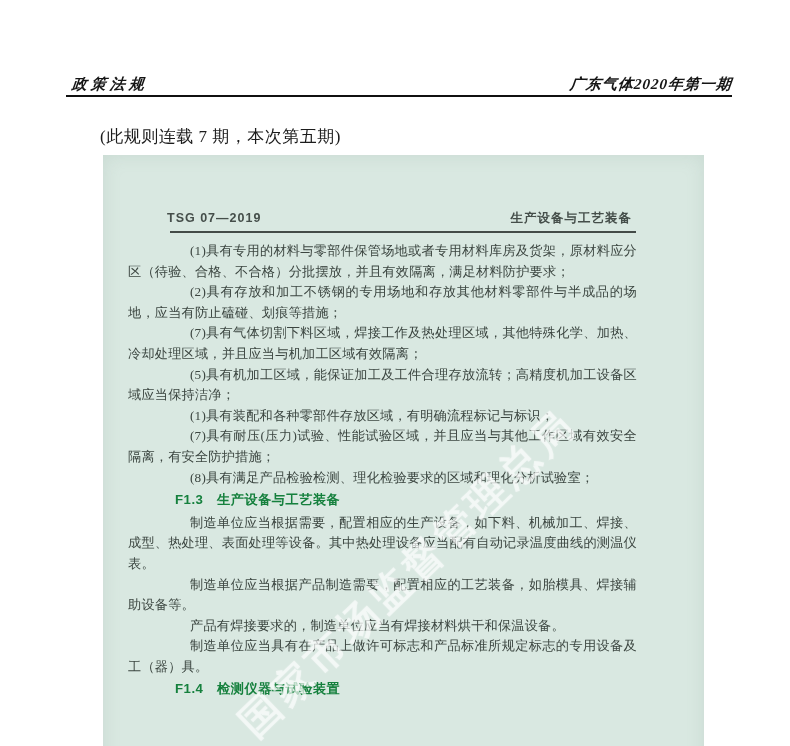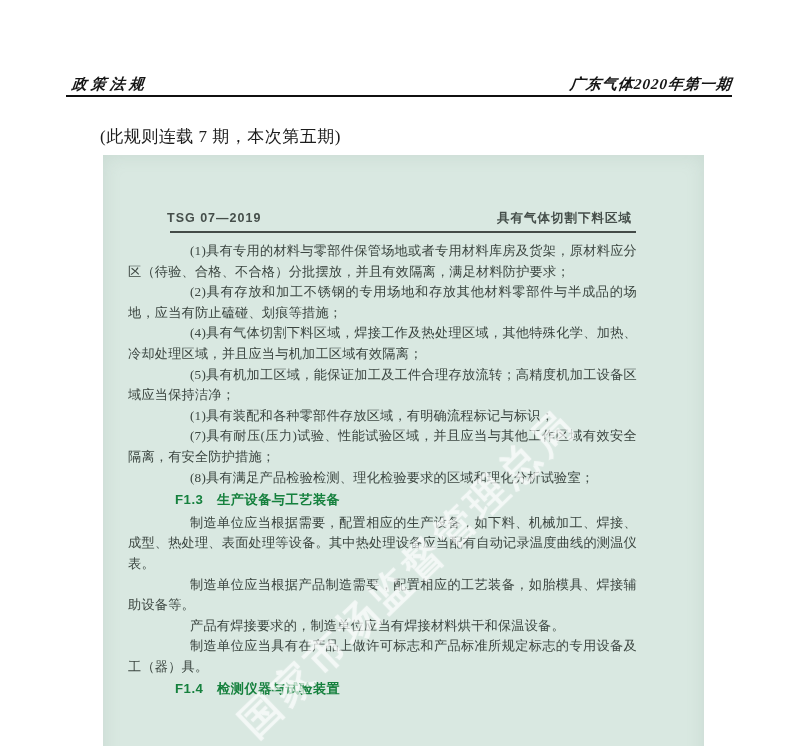--- a/index.html
+++ b/index.html
@@ -73,28 +73,28 @@
   <span class="cal left">政策法规</span>
   <span class="cal right">广东气体2020年第一期</span>
 </div>
 <div class="header-rule"></div>
 
 <div class="note-line">(此规则连载 7 期，本次第五期)</div>
 
 <div class="doc-page">
   <div class="doc-header">
     <span>TSG 07—2019</span>
-    <span>具有气体切割下料区域</span>
+    <span>生产设备与工艺装备</span>
   </div>
   <div class="doc-header-rule"></div>
 
   <div class="doc-body">
       <p class="para">(1)具有专用的材料与零部件保管场地或者专用材料库房及货架，原材料应分区（待验、合格、不合格）分批摆放，并且有效隔离，满足材料防护要求；</p>
       <p class="para">(2)具有存放和加工不锈钢的专用场地和存放其他材料零部件与半成品的场地，应当有防止磕碰、划痕等措施；</p>
-      <p class="para">(4)具有气体切割下料区域，焊接工作及热处理区域，其他特殊化学、加热、冷却处理区域，并且应当与机加工区域有效隔离；</p>
+      <p class="para">(7)具有气体切割下料区域，焊接工作及热处理区域，其他特殊化学、加热、冷却处理区域，并且应当与机加工区域有效隔离；</p>
       <p class="para">(5)具有机加工区域，能保证加工及工件合理存放流转；高精度机加工设备区域应当保持洁净；</p>
       <p class="para">(1)具有装配和各种零部件存放区域，有明确流程标记与标识；</p>
       <p class="para">(7)具有耐压(压力)试验、性能试验区域，并且应当与其他工作区域有效安全隔离，有安全防护措施；</p>
       <p class="para">(8)具有满足产品检验检测、理化检验要求的区域和理化分析试验室；</p>
       <p class="heading">F1.3　生产设备与工艺装备</p>
       <p class="para">制造单位应当根据需要，配置相应的生产设备，如下料、机械加工、焊接、成型、热处理、表面处理等设备。其中热处理设备应当配有自动记录温度曲线的测温仪表。</p>
       <p class="para">制造单位应当根据产品制造需要，配置相应的工艺装备，如胎模具、焊接辅助设备等。</p>
       <p class="para">产品有焊接要求的，制造单位应当有焊接材料烘干和保温设备。</p>
       <p class="para">制造单位应当具有在产品上做许可标志和产品标准所规定标志的专用设备及工（器）具。</p>
       <p class="heading">F1.4　检测仪器与试验装置</p>

